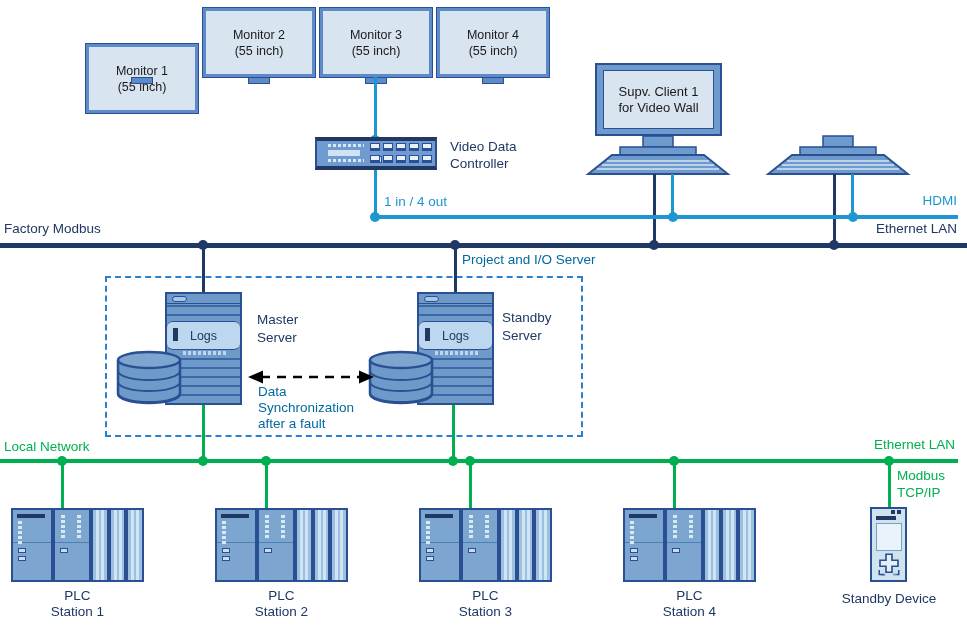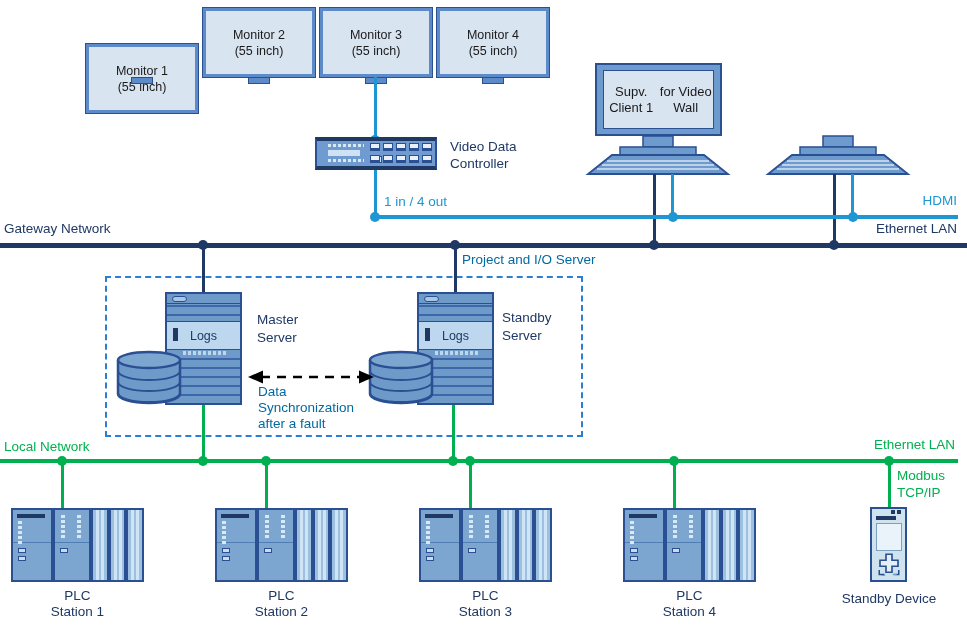--- a/index.html
+++ b/index.html
@@ -36,37 +36,37 @@
   .vwc-vent{position:absolute;left:11px;width:36px;height:3px;
             background:repeating-linear-gradient(90deg,#d8e9f6 0 3px,transparent 3px 5px);}
   .vwc-disp{position:absolute;left:11px;top:9px;width:32px;height:6px;background:#cfe2f4;}
   .vwc-sq{position:absolute;left:58px;top:15px;width:5px;height:5px;background:#cfe2f4;border:1px solid #2a4f93;}
   .vwc-port{position:absolute;width:10px;height:8px;background:#e8f1fa;border:1px solid #2a4f93;
             border-bottom:3px solid #2a4f93;box-sizing:border-box;}
   
   .client-screen{position:absolute;top:63px;width:127px;height:73px;background:#6d9bce;
                  border:2.5px solid #2a4f93;box-sizing:border-box;}
   .client-screen .inner{position:absolute;left:6px;right:6px;top:5px;bottom:5px;background:#d9e4f1;
-                 border:1px solid #2a4f93;display:flex;flex-direction:row;justify-content:center;
+                 border:1px solid #2a4f93;display:flex;flex-direction:column;justify-content:center;
                  align-items:center;font-size:13px;line-height:15.5px;color:#1a1a1a;text-align:center;}
   
   .dashed-box{position:absolute;left:105px;top:276px;width:478px;height:161px;
               border:2px dashed #2b7fd0;box-sizing:border-box;}
   
   .server{position:absolute;top:292px;width:77px;height:113px;background:#6e9ac9;
           border:2px solid #2a4f93;box-sizing:border-box;}
   .srv-cap{position:absolute;left:0;right:0;top:0;height:9px;border-bottom:1.5px solid #2a4f93;}
   .srv-oval{position:absolute;left:5px;top:2px;width:13px;height:4px;background:#a9c6e4;
             border:1px solid #2a4f93;border-radius:3px;}
   .srv-stripes{position:absolute;left:0;right:0;
             background:repeating-linear-gradient(180deg,#3c67a8 0 2px,transparent 2px 9px);}
   .logs-band{position:absolute;left:0;right:0;top:27px;height:27px;background:#bdd7ee;
              border-top:1.5px solid #2a4f93;border-bottom:1.5px solid #2a4f93;
              display:flex;align-items:center;justify-content:center;
-             font-size:12.5px;color:#1f3864;}
+             font-size:12.5px;color:#1f3864;border-radius:6px;}
   .logs-bar{position:absolute;left:6px;top:6px;width:5px;height:13px;background:#1f3864;}
   .srv-vent{position:absolute;left:16px;top:57px;width:44px;height:4px;
             background:repeating-linear-gradient(90deg,#bdd7ee 0 3px,transparent 3px 5px);}
   
   .plc{position:absolute;top:508px;width:133px;height:74px;background:#2a4f93;
        border:2px solid #2a4f93;box-sizing:border-box;display:flex;gap:4px;}
   .plc-m{position:relative;background:#7ca6cf;
          background-image:linear-gradient(180deg,transparent 0 32px,#4f7db4 32px 33px,transparent 33px);}
   .plc-m1{width:38px;}
   .plc-m2{width:34px;}
@@ -170,21 +170,21 @@
   <div class="vline navy-line" style="left:833px;top:174px;width:3px;height:71px;"></div>
   <div class="vline cyan-line" style="left:851px;top:174px;width:3px;height:43px;"></div>
 
   <div class="hline cyan-line" style="left:374px;top:215px;width:584px;height:4px;"></div>
   <div class="dot cyan" style="left:375px;top:217px;"></div>
   <div class="dot cyan" style="left:673px;top:217px;"></div>
   <div class="dot cyan" style="left:853px;top:217px;"></div>
   <div class="lbl cyan right" style="right:10px;top:193px;">HDMI</div>
 
   <div class="hline navy-line" style="left:0;top:243px;width:967px;height:5px;"></div>
-  <div class="lbl" style="left:4px;top:221px;">Gateway Network</div>
+  <div class="lbl" style="left:4px;top:221px;">Factory Modbus</div>
   <div class="lbl right" style="right:10px;top:221px;">Ethernet LAN</div>
   <div class="dot navy" style="left:203px;top:245px;"></div>
   <div class="dot navy" style="left:455px;top:245px;"></div>
   <div class="dot navy" style="left:654px;top:245px;"></div>
   <div class="dot navy" style="left:834px;top:245px;"></div>
 
   <div class="dashed-box"></div>
   <div class="lbl black" style="left:462px;top:252px;">Project and I/O Server</div>
 
   <div class="vline navy-line" style="left:202px;top:245px;width:3px;height:47px;"></div>

